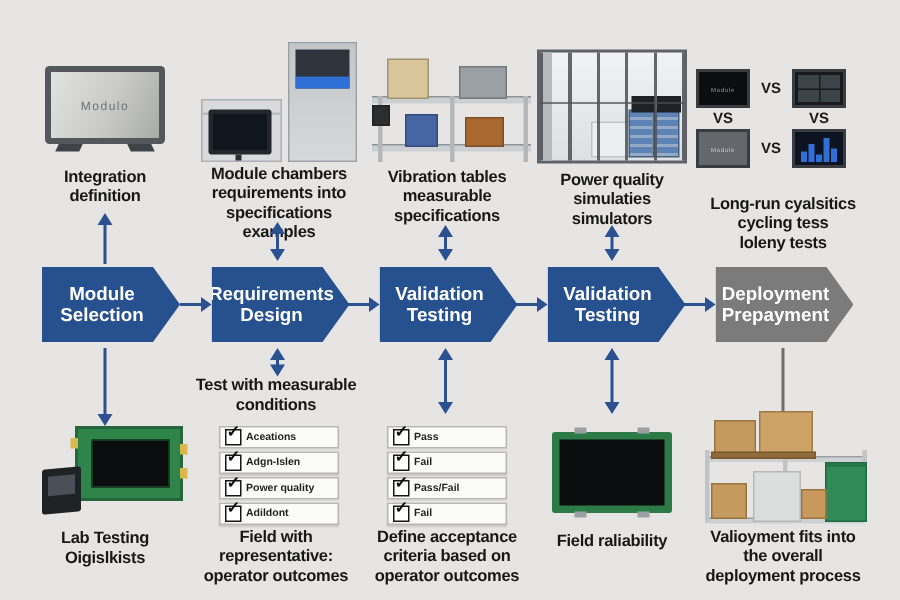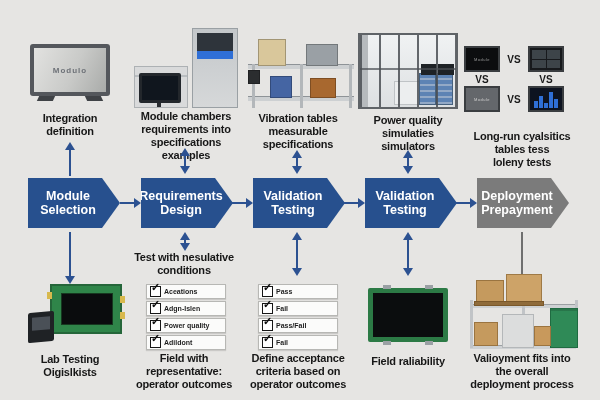--- a/index.html
+++ b/index.html
@@ -21,21 +21,21 @@
   .varr.down::after{content:"";position:absolute;bottom:-7px;left:-4px;
     border-left:5px solid transparent;border-right:5px solid transparent;border-top:8px solid #2c5191;}
   .varr.gray{background:#6f6f6f;}
   .varr.gray.down::after{border-top-color:#6f6f6f;}
   
   .harr{position:absolute;top:202px;height:2px;width:14px;background:#2c5191;}
   .harr::after{content:"";position:absolute;right:-7px;top:-4px;
     border-top:5px solid transparent;border-bottom:5px solid transparent;border-left:7px solid #2c5191;}
   .fig{position:absolute;}
   
-  .tv{left:30px;top:44px;width:80px;height:52px;background:#54575c;border-radius:3px;padding:4px;box-sizing:border-box;font-weight:bold;}
+  .tv{left:30px;top:44px;width:80px;height:52px;background:#54575c;border-radius:3px;padding:4px;box-sizing:border-box;}
   .tv-screen{width:100%;height:100%;background:linear-gradient(115deg,#e2e2e0 0%,#c9cac8 55%,#a9aba9 100%);
      display:flex;align-items:center;justify-content:center;font-size:8px;color:#6e7278;letter-spacing:1px;}
   .tv-foot{position:absolute;bottom:-5px;width:16px;height:5px;background:#3f4246;}
   .tv-foot.f1{left:8px;transform:skewX(-25deg);} .tv-foot.f2{right:8px;transform:skewX(25deg);}
   
   .thermal{left:134px;top:28px;width:104px;height:80px;}
   .tc-tall{position:absolute;left:58px;top:0;width:44px;height:78px;background:linear-gradient(#c3c7ca,#d6d8d9);border:1px solid #9aa0a4;}
   .tc-win{position:absolute;left:4px;top:4px;right:4px;height:26px;background:#2e343b;
      box-shadow:inset 0 -8px 0 #2f6fd6;}
   .tc-cab{position:absolute;left:0;top:38px;width:52px;height:40px;background:#d9dadb;border:1px solid #adb1b4;
@@ -180,21 +180,21 @@
 requirements into
 specifications
 examples</div>
   <div class="cap" style="left:233px;top:112px;">Vibration tables
 measurable
 specifications</div>
   <div class="cap" style="left:343px;top:114px;">Power quality
 simulaties
 simulators</div>
   <div class="cap" style="left:457px;top:130px;">Long-run cyalsitics
-tables tess
+cycling tess
 loleny tests</div>
 
   <div class="varr up" style="left:69px;top:149px;height:27px;"></div>
   <div class="varr up down" style="left:184px;top:155px;height:12px;"></div>
   <div class="varr up down" style="left:296px;top:157px;height:10px;"></div>
   <div class="varr up down" style="left:407px;top:157px;height:10px;"></div>
 
   <div class="chev" style="left:28px;">Module
 Selection</div>
   <div class="harr" style="left:120px;"></div>
@@ -209,21 +209,21 @@
   <div class="harr" style="left:456px;"></div>
   <div class="chev gray" style="left:477px;">Deployment
 Prepayment</div>
 
   <div class="varr down" style="left:69px;top:232px;height:45px;"></div>
   <div class="varr up down" style="left:184px;top:239px;height:5px;"></div>
   <div class="varr up down" style="left:296px;top:239px;height:30px;"></div>
   <div class="varr up down" style="left:407px;top:239px;height:30px;"></div>
   <div class="varr down gray" style="left:521px;top:232px;height:43px;"></div>
 
-  <div class="cap" style="left:119px;top:251px;">Test with nesulative
+  <div class="cap" style="left:119px;top:251px;">Test with measurable
 conditions</div>
 
   <div class="fig pcb">
     <div class="pcb-board">
       <div class="pcb-scr"></div>
       <div class="pcb-pad" style="left:-5px;top:6px;"></div>
       <div class="pcb-pad" style="right:-5px;top:10px;"></div>
       <div class="pcb-pad" style="right:-5px;top:26px;"></div>
     </div>
     <div class="pcb-dev">

